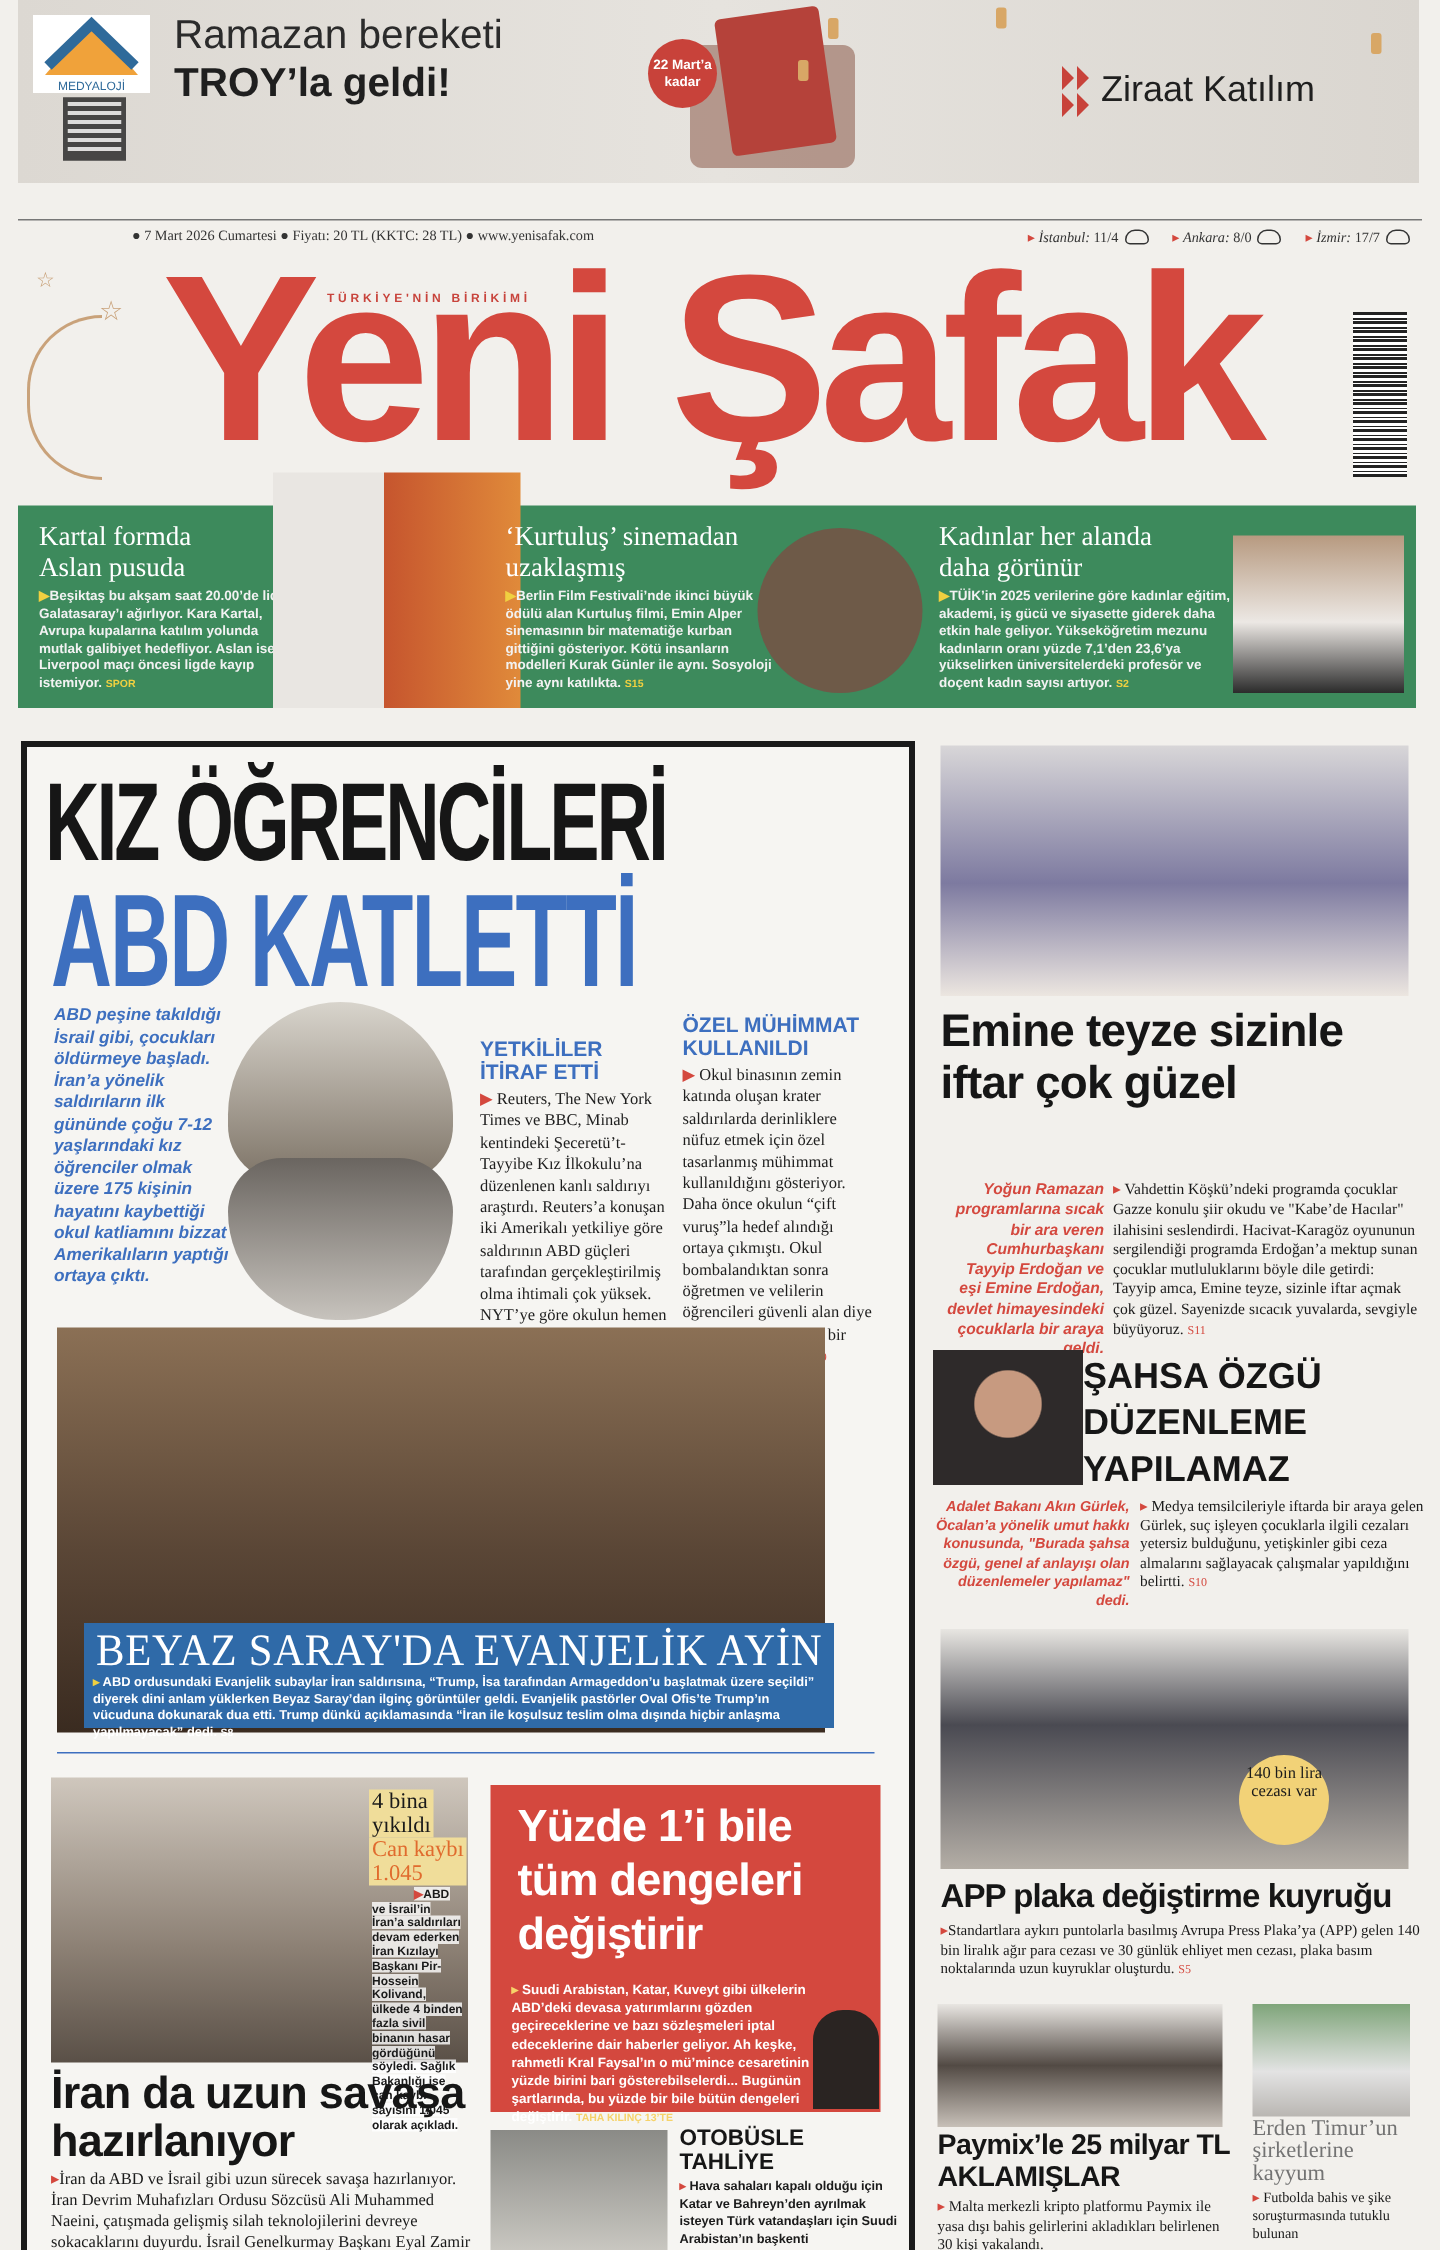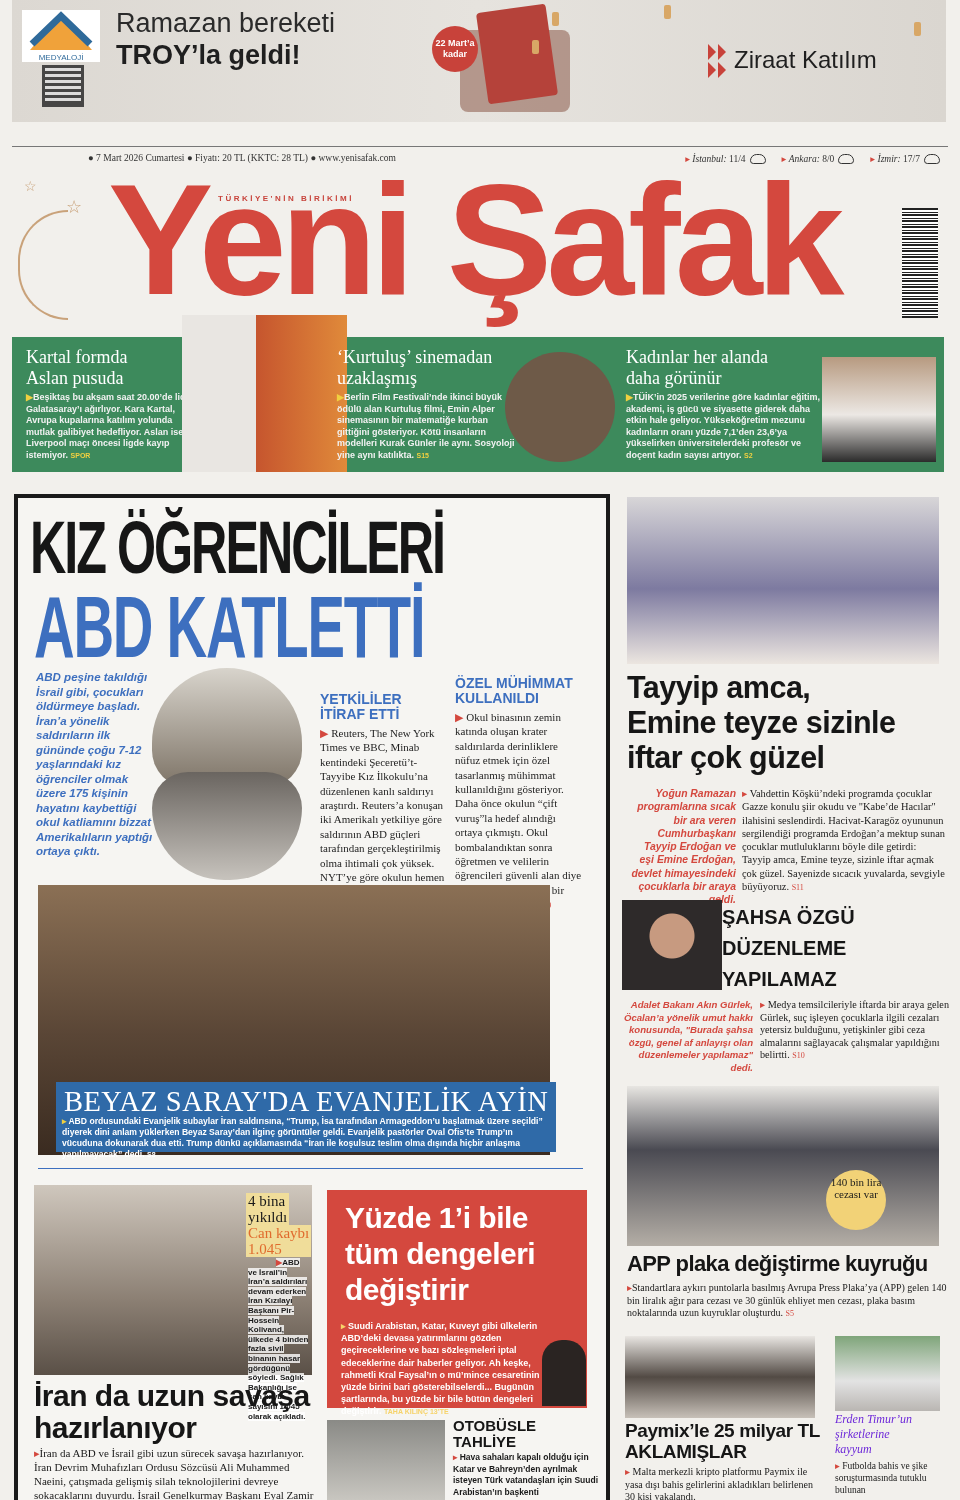--- a/index.html
+++ b/index.html
@@ -72,32 +72,32 @@
   #bus-photo { left: 327px; top: 1420px; width: 118px; height: 80px; background: linear-gradient(180deg,#8a8a86,#c8c6c0); }
   #bus-h { left: 453px; top: 1418px; font-size: 15px; line-height: 16px; font-weight: 700; color: #161616; }
   #bus-b { left: 453px; top: 1452px; width: 150px; font-size: 8.5px; line-height: 11.5px; font-weight: 700; }
 
   
   #iftar-photo { left: 627px; top: 497px; width: 312px; height: 167px; background: linear-gradient(180deg,#d8d6d8,#7d7aa0 55%,#ece6e0); }
   #iftar-h { left: 627px; top: 670px; font-size: 30.5px; line-height: 35px; font-weight: 700; color: #161616; letter-spacing: -.5px; }
   #iftar-deck { left: 628px; top: 787px; width: 108px; text-align: right; font-size: 10.4px; line-height: 13.3px; font-style: italic; font-weight: 700; color: #d4483e; }
   #iftar-b { left: 742px; top: 787px; width: 205px; font-size: 10.4px; line-height: 13.3px; }
   #gurlek-photo { left: 622px; top: 900px; width: 100px; height: 90px; background: radial-gradient(circle at 50% 40%,#c79a80 0 22px,#2e2a2a 23px); }
-  #gurlek-h { left: 722px; top: 902px; font-size: 20px; line-height: 31px; font-weight: 700; color: #161616; }
+  #gurlek-h { left: 722px; top: 902px; font-size: 24px; line-height: 31px; font-weight: 700; color: #161616; }
   #gurlek-deck { left: 622px; top: 999px; width: 131px; text-align: right; font-size: 9.6px; line-height: 12.6px; font-style: italic; font-weight: 700; color: #d4483e; }
   #gurlek-b { left: 760px; top: 999px; width: 190px; font-size: 10.2px; line-height: 12.6px; }
   #queue-photo { left: 627px; top: 1086px; width: 312px; height: 160px; background: linear-gradient(180deg,#e8e6e2,#4a4a52 40%,#b4aea6); }
   #fine-badge { left: 826px; top: 1170px; width: 60px; height: 60px; border-radius: 50%; background: #f2d277; color: #1a1a1a; text-align: center; font-size: 11px; line-height: 12px; padding-top: 6px; }
   #app-h { left: 627px; top: 1251px; font-size: 22px; font-weight: 700; letter-spacing: -.6px; color: #161616; }
   #app-b { left: 627px; top: 1282px; width: 320px; font-size: 10px; line-height: 12.6px; }
   #paymix-photo { left: 625px; top: 1336px; width: 190px; height: 82px; background: linear-gradient(180deg,#e9e6e2,#524a44 50%,#c7c0b8); }
   #paymix-h { left: 625px; top: 1420px; font-size: 19px; line-height: 21px; font-weight: 700; color: #161616; letter-spacing: -.4px; }
   #paymix-b { left: 625px; top: 1466px; width: 190px; font-size: 10px; line-height: 12.6px; }
   #erden-photo { left: 835px; top: 1336px; width: 105px; height: 75px; background: linear-gradient(180deg,#7fa57a,#e3e3e3 60%,#b9b6b2); }
-  #erden-h { left: 835px; top: 1412px; font-size: 12px; line-height: 15px; color: #6d28d9; font-style: italic; }
+  #erden-h { left: 835px; top: 1412px; font-size: 15px; line-height: 15px; color: #737373; }
   #erden-b { left: 835px; top: 1460px; width: 110px; font-size: 9.5px; line-height: 12px; }
 </style>
 </head>
 <body>
 
 <div id="ad" class="abs">
   <div class="abs logo-box">
     <svg width="78" height="52" viewBox="0 0 78 52">
       <polygon points="39,4 70,40 8,40" fill="#f0a23a"></polygon>
       <polyline points="10,34 39,6 68,34" fill="none" stroke="#2f6a9a" stroke-width="7"></polyline>
@@ -205,21 +205,20 @@
 </div>
 <div id="bus-photo" class="abs"></div>
 <div id="bus-h" class="abs">
     <div>OTOBÜSLE</div>
     <div>TAHLİYE</div>
   </div>
 <div id="bus-b" class="abs"><span class="tri">▸ </span><span>Hava sahaları kapalı olduğu için Katar ve Bahreyn’den ayrılmak isteyen Türk vatandaşları için Suudi Arabistan’ın başkenti</span></div>
 
 <div id="iftar-photo" class="abs"></div>
 <div id="iftar-h" class="abs">
-  <div>Tayyip amca,</div>
   <div>Emine teyze sizinle</div>
   <div>iftar çok güzel</div>
 </div>
 <div id="iftar-deck" class="abs">Yoğun Ramazan programlarına sıcak bir ara veren Cumhurbaşkanı Tayyip Erdoğan ve eşi Emine Erdoğan, devlet himayesindeki çocuklarla bir araya geldi.</div>
 <div id="iftar-b" class="abs serif"><span class="tri">▸ </span><span>Vahdettin Köşkü’ndeki programda çocuklar Gazze konulu şiir okudu ve "Kabe’de Hacılar" ilahisini seslendirdi. Hacivat-Karagöz oyununun sergilendiği programda Erdoğan’a mektup sunan çocuklar mutluluklarını böyle dile getirdi: Tayyip amca, Emine teyze, sizinle iftar açmak çok güzel. Sayenizde sıcacık yuvalarda, sevgiyle büyüyoruz.</span> <span class="tri" style="font-size:8px">S11</span></div>
 
 <div id="gurlek-photo" class="abs"></div>
 <div id="gurlek-h" class="abs">
   <div>ŞAHSA ÖZGÜ</div>
   <div>DÜZENLEME</div>

